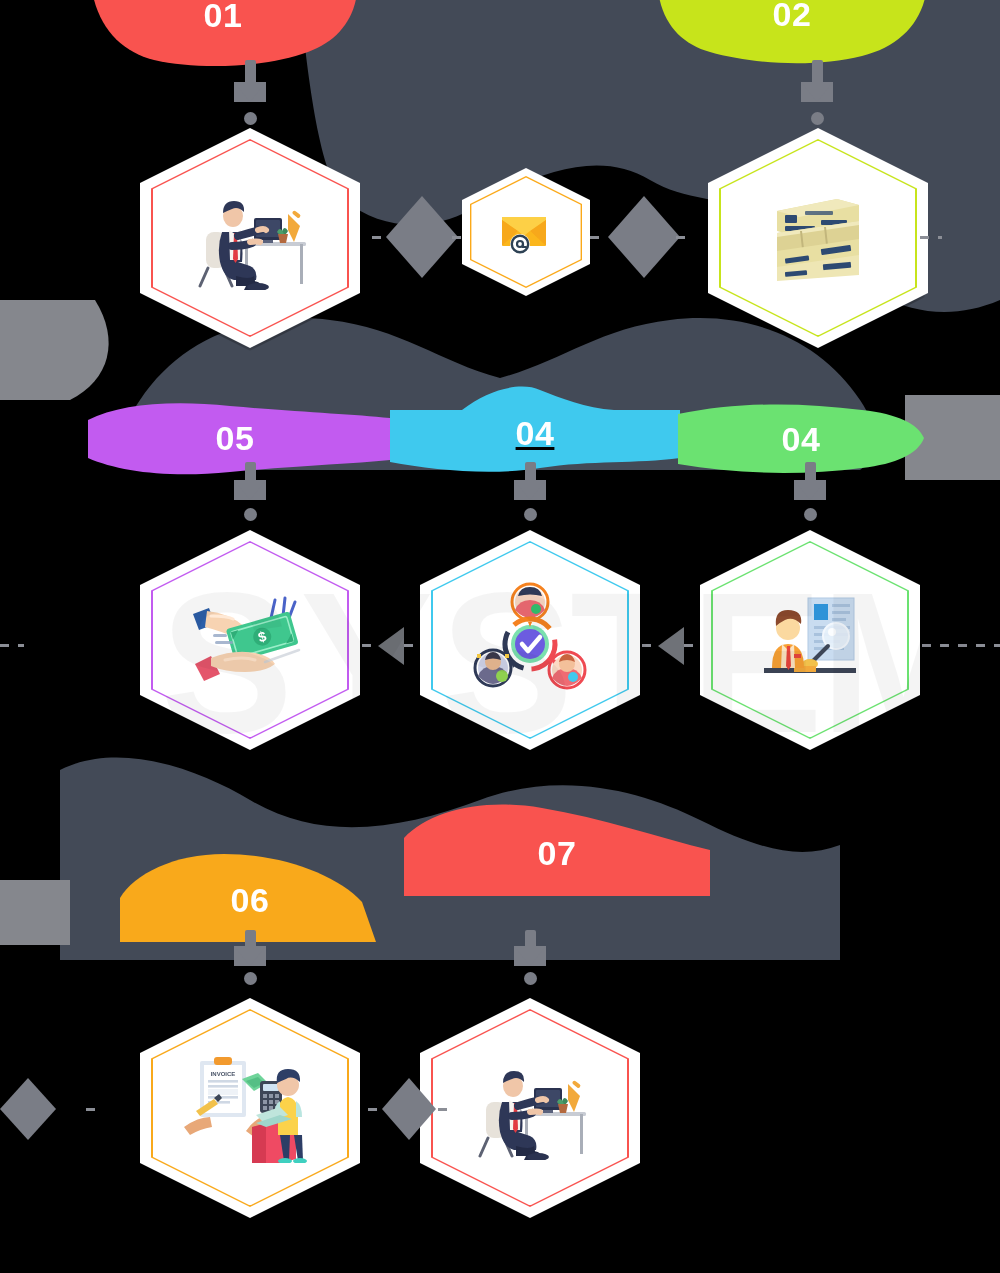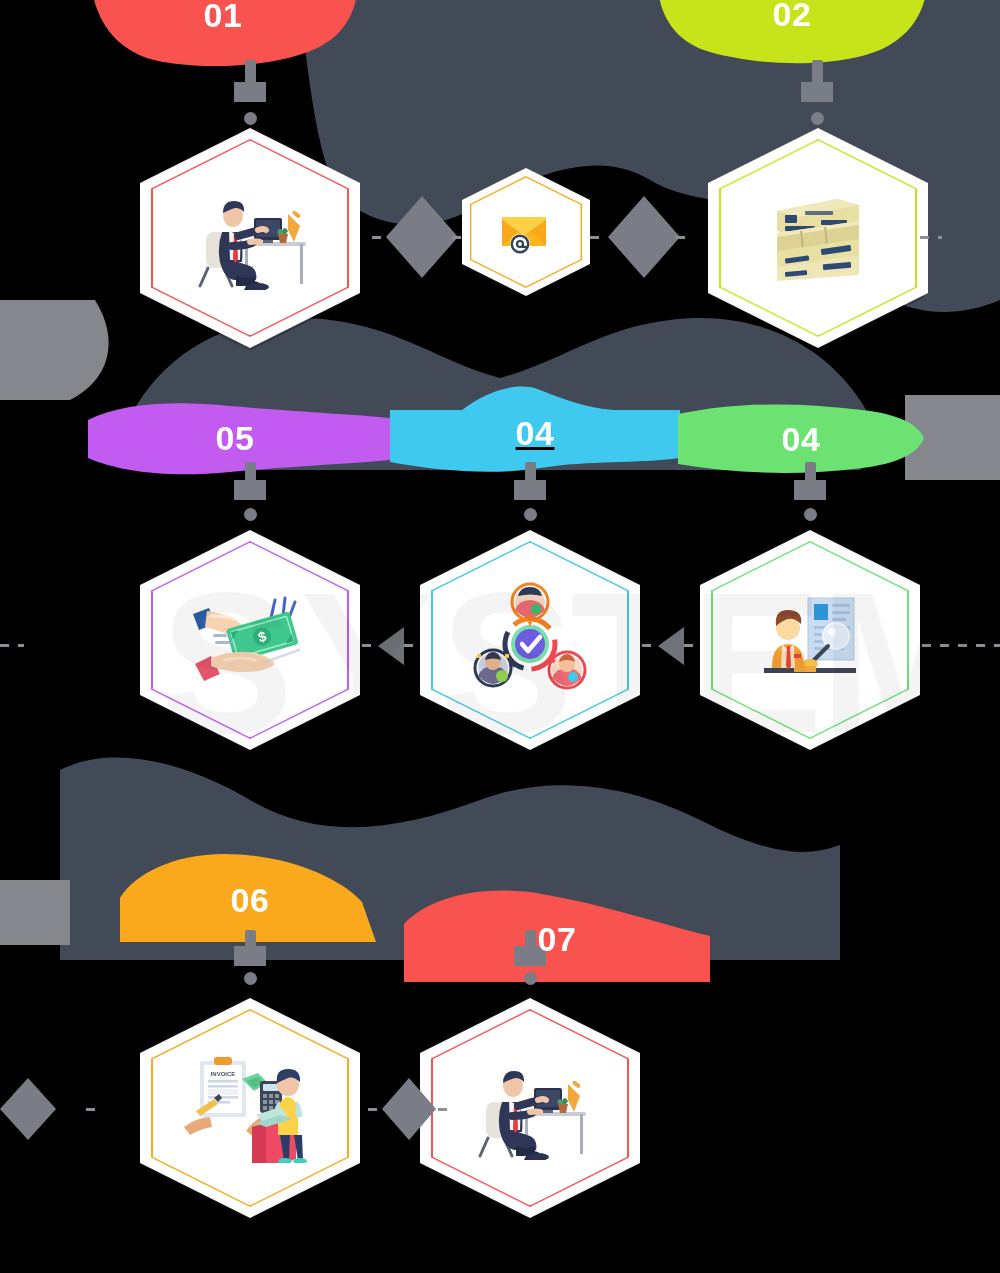--- a/index.html
+++ b/index.html
@@ -384,21 +384,21 @@
     <svg viewBox="0 0 260 96" preserveAspectRatio="none" style="position:absolute;inset:0;width:100%;height:100%;">
       <path d="M0,46 C14,22 54,2 104,2 C160,2 216,22 242,50 L256,90
                L124,90 L0,90 Z" fill="#F9A91B"></path>
     </svg>
     <span class="num">06</span>
   </div>
   <div class="nub stem" style="left:245px;top:930px;height:30px;"></div>
   <div class="nub tri" style="left:234px;top:946px;"></div>
   <div class="nub dot" style="left:244px;top:972px;"></div>
 
-  <div class="banner" style="left:402px;top:888px;width:310px;height:102px;">
+  <div class="banner" style="left:402px;top:802px;width:310px;height:102px;">
     <svg viewBox="0 0 310 102" preserveAspectRatio="none" style="position:absolute;inset:0;width:100%;height:100%;">
       <path d="M2,36 C28,8 82,-4 140,6 C200,16 258,36 308,48
                L308,94 L160,94 L2,94 Z" fill="#F9534F"></path>
     </svg>
     <span class="num">07</span>
   </div>
   <div class="nub stem" style="left:525px;top:930px;height:30px;"></div>
   <div class="nub tri" style="left:514px;top:946px;"></div>
   <div class="nub dot" style="left:524px;top:972px;"></div>
 

